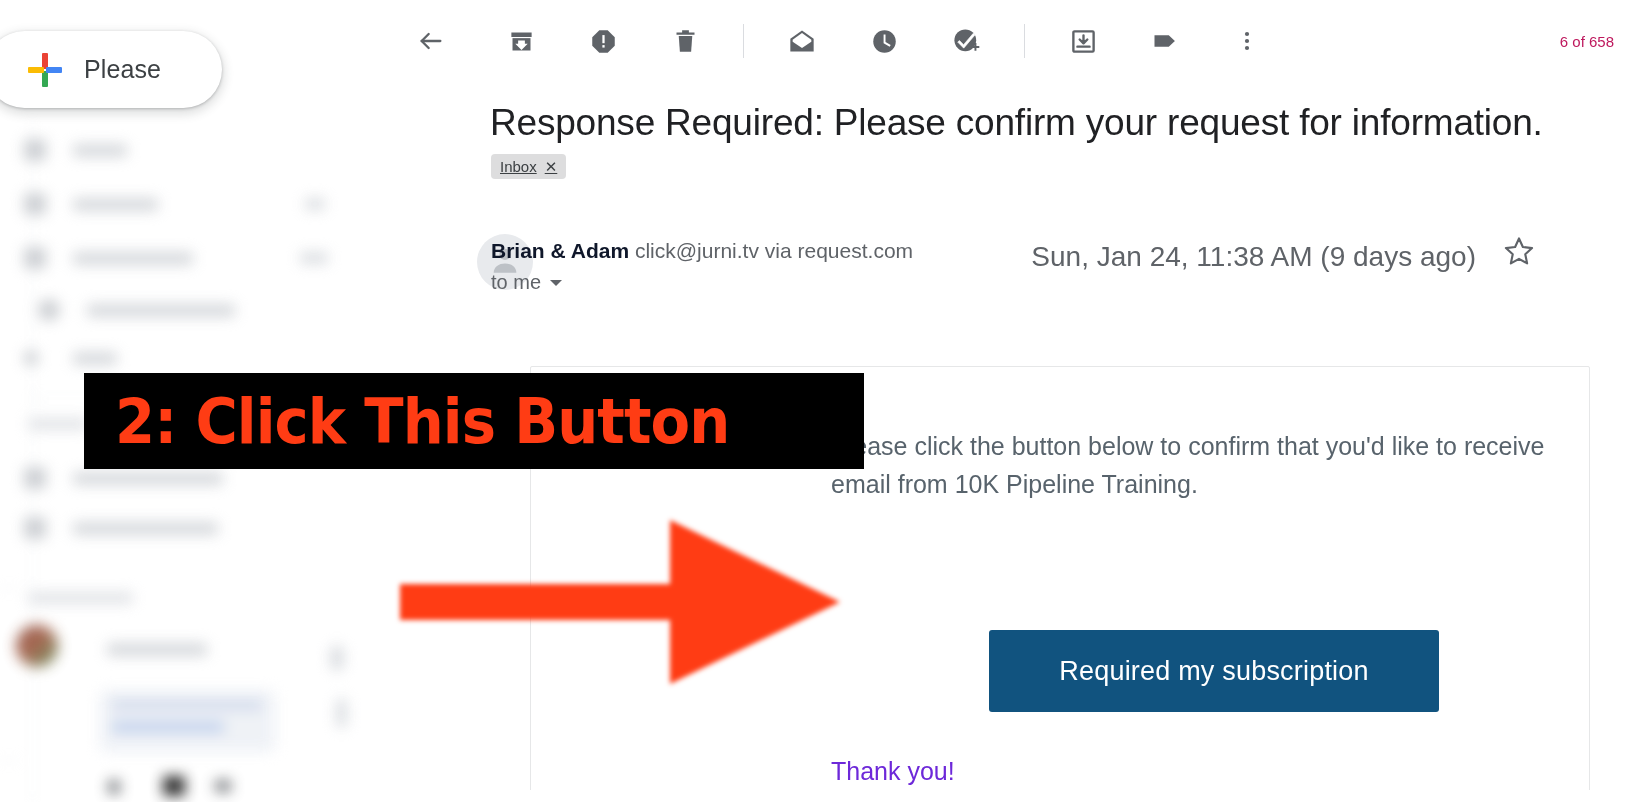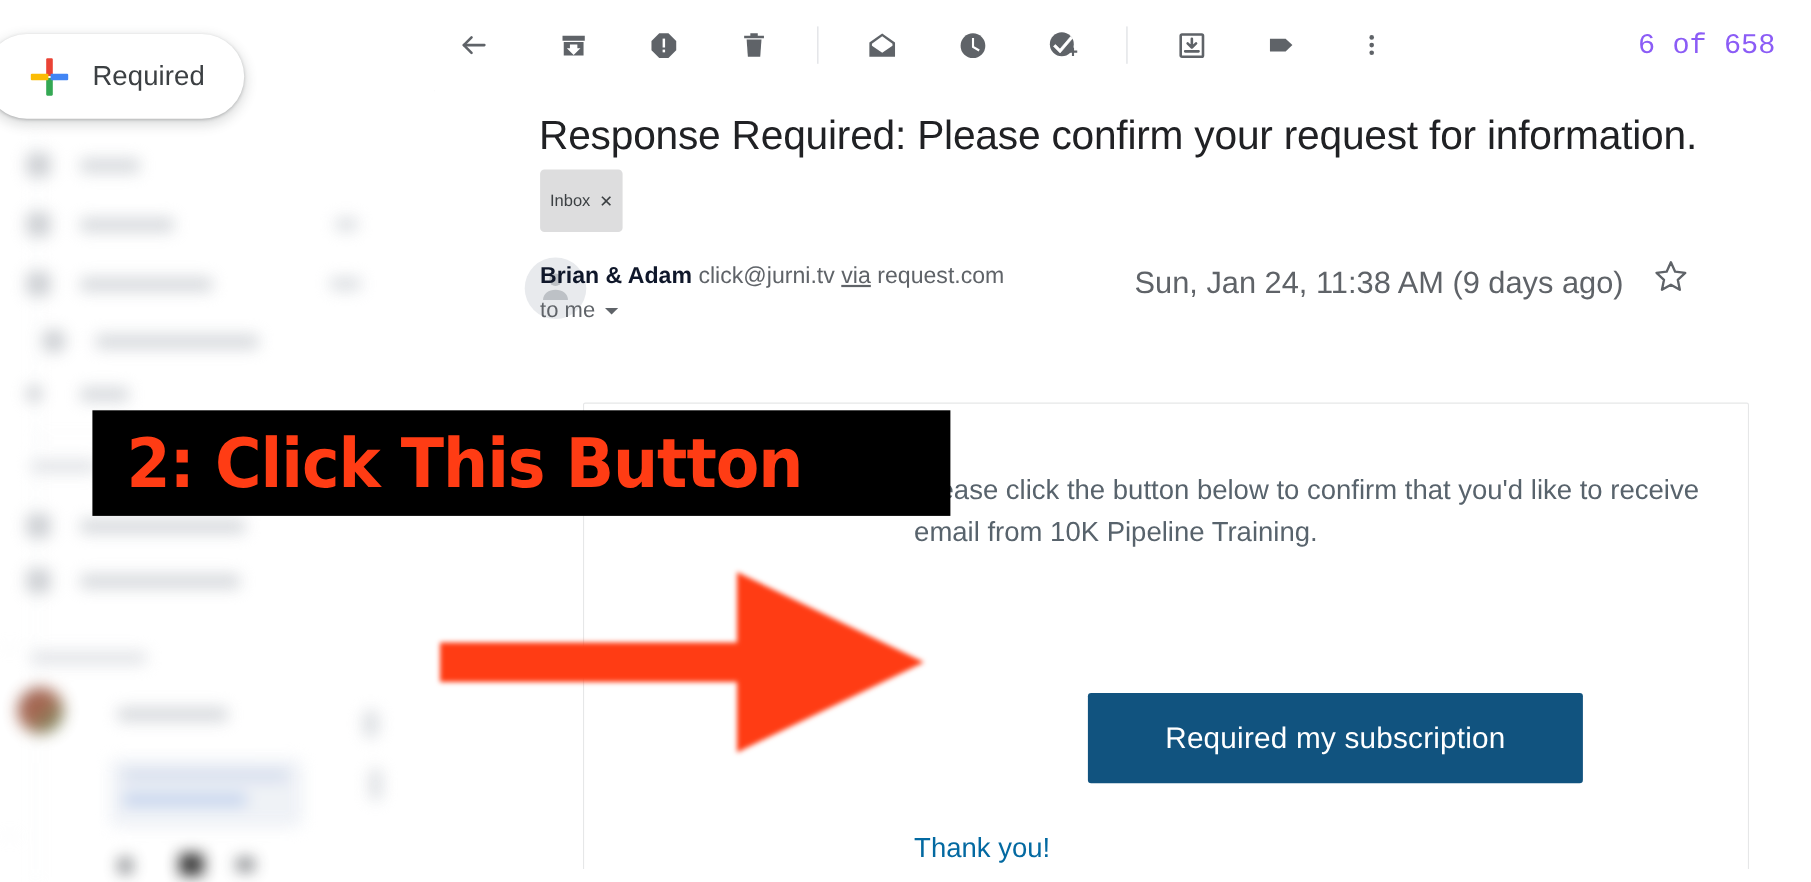--- a/index.html
+++ b/index.html
@@ -160,25 +160,24 @@
   }
   .tb-btn svg { display: block; }
   .tb-sep {
     width: 1px; height: 34px;
     background: #dadce0;
     margin: 0 12px;
     flex: none;
   }
   #tb-spacer { flex: 1 1 auto; }
   #tb-count {
-    font-size: 26px;
-    color: #8b5cf6;
+    font-size: 15px;
+    color: #be185d;
     margin-right: 32px;
     white-space: nowrap;
-    font-family: Liberation Mono, monospace;
   }
 
   
   #message {
     position: absolute;
     left: 395px; top: 71px;
     width: 1251px;
     height: 719px;
     background: #ffffff;
     overflow: hidden;
@@ -189,27 +188,28 @@
     font-size: 37px;
     color: #202124;
     font-weight: 400;
     letter-spacing: -.2px;
     white-space: nowrap;
   }
   #label-chip {
     position: absolute;
     left: 96px; top: 83px;
     height: 25px;
-    padding: 16px 9px;
+    padding: 0 9px;
     background: #ddddde;
     border-radius: 4px;
     display: flex;
     align-items: center;
     font-size: 15px;
     color: #3c4043;
+    text-decoration: underline;
   }
   #label-chip .x { margin-left: 8px; font-size: 15px; color: #3c4043; }
 
   #avatar {
     position: absolute;
     left: 82px; top: 163px;
     width: 56px; height: 56px;
     border-radius: 50%;
     background: #e8eaed;
     display: flex;
@@ -217,21 +217,21 @@
     justify-content: center;
   }
   #sender-line {
     position: absolute;
     left: 96px; top: 168px;
     font-size: 21px;
     color: #5f6368;
     white-space: nowrap;
   }
   #sender-name { font-weight: bold; color: #0f172a; }
-  #sender-via { text-decoration: underline; }
+  #sender-via { }
   #recipient {
     position: absolute;
     left: 96px; top: 200px;
     font-size: 20px;
     color: #5f6368;
     display: flex;
     align-items: center;
   }
   #recipient .caret {
     display: inline-block;
@@ -286,21 +286,21 @@
     font-size: 27px;
     font-family: "Liberation Sans", sans-serif;
     letter-spacing: .2px;
     cursor: pointer;
   }
   #signoff {
     position: absolute;
     left: 300px; top: 385px;
     font-size: 25px;
     line-height: 39px;
-    color: #0369a1;
+    color: #6d28d9;
   }
 
   
   #anno-box {
     position: absolute;
     left: 84px; top: 373px;
     width: 780px; height: 96px;
     background: #000000;
     z-index: 60;
     display: flex;
@@ -393,21 +393,21 @@
   </div>
 </div>
 
 <div id="compose">
   <div id="compose-plus">
     <div class="b p-red"></div>
     <div class="b p-green"></div>
     <div class="b p-yellow"></div>
     <div class="b p-blue"></div>
   </div>
-  <span id="compose-label">Required</span>
+  <span id="compose-label">Please</span>
 </div>
 
 <div id="toolbar">
 
   <div class="tb-btn" style="margin-left:12px;">
     <span>
       <svg width="28" height="28" viewBox="0 0 24 24" fill="none" stroke="#5f6368" stroke-width="2" stroke-linecap="round" stroke-linejoin="round">
         <line x1="20" y1="12" x2="4" y2="12"></line>
         <polyline points="10,6 4,12 10,18"></polyline>
       </svg>

